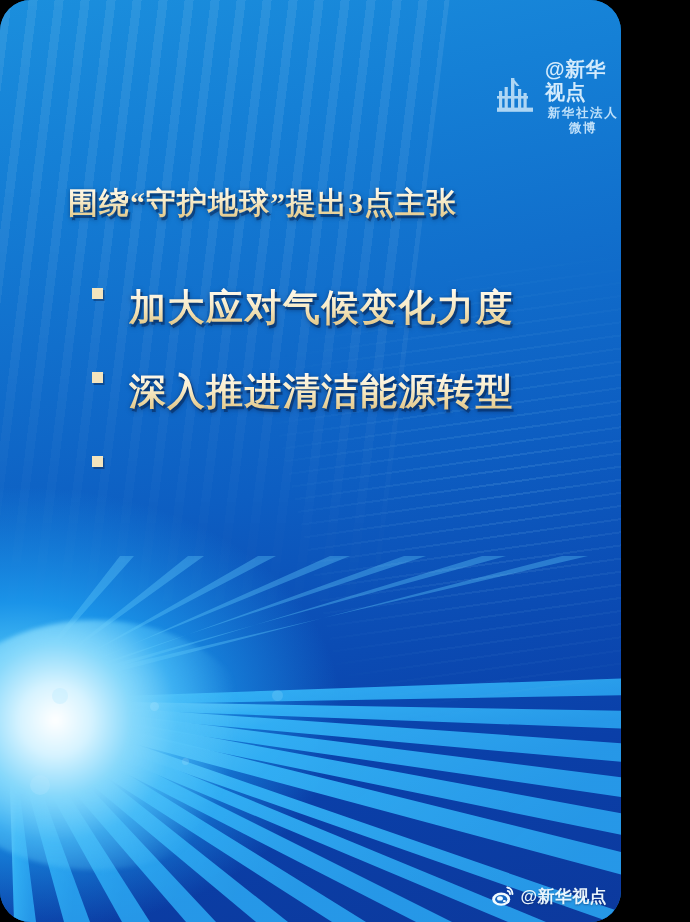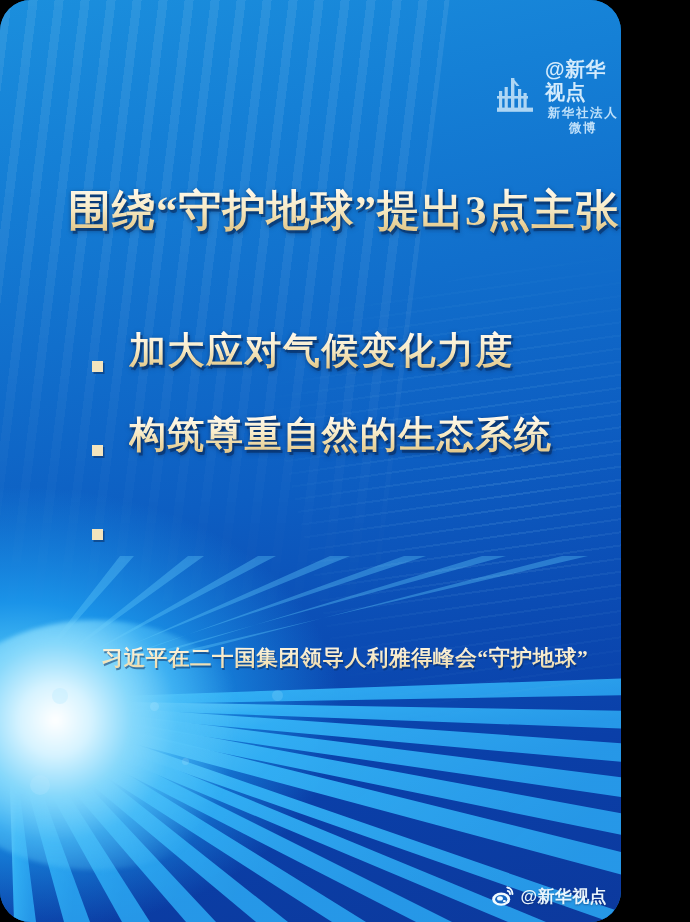--- a/index.html
+++ b/index.html
@@ -133,21 +133,21 @@
     line-height: 1.2;
     margin-top: 2px;
     text-align: center;
   }
 
   
   .headline {
     position: absolute;
     left: 68px;
     top: 186px;
-    font-size: 43px;
+    font-size: 30px;
     font-weight: bold;
     line-height: 1.15;
     letter-spacing: 1px;
     color: #f7e9c4;
     background: linear-gradient(180deg, #fffaf0 0%, #f8ecca 42%, #e9d29a 78%, #dcbf80 100%);
     -webkit-background-clip: text;
     background-clip: text;
     -webkit-text-fill-color: transparent;
     filter: drop-shadow(2px 3px 0px rgba(8,40,90,0.55)) drop-shadow(0 1px 2px rgba(4,28,70,0.5));
     white-space: nowrap;
@@ -155,21 +155,21 @@
 
   
   .bullets {
     position: absolute;
     left: 92px;
     top: 288px;
     width: 560px;
   }
   .bullet-row {
     display: flex;
-    align-items: flex-end;
+    align-items: flex-start;
     height: 84px;
   }
   .bullet-marker {
     width: 11px;
     height: 11px;
     flex: 0 0 auto;
     background: #f3e4bd;
     box-shadow: 1.5px 2px 0 rgba(8,40,90,0.5);
     margin-right: 26px;
   }
@@ -318,29 +318,28 @@
 
   <div class="headline">围绕“守护地球”提出3点主张</div>
 
   <div class="bullets">
     <div class="bullet-row">
       <span class="bullet-marker"></span>
       <span class="bullet-text">加大应对气候变化力度</span>
     </div>
     <div class="bullet-row">
       <span class="bullet-marker"></span>
-      <span class="bullet-text">构筑尊重自然的生态系统</span>
+      <span class="bullet-text">深入推进清洁能源转型</span>
     </div>
     <div class="bullet-row">
       <span class="bullet-marker"></span>
     </div>
   </div>
 
   <div class="caption">
-    <span class="caption-line">习近平在二十国集团领导人利雅得峰会“守护地球”</span>
   </div>
 
   <div class="footer-mark">
     <span class="weibo-icon">
       <svg viewBox="0 0 24 24" width="24" height="24" xmlns="http://www.w3.org/2000/svg">
         <ellipse cx="10.2" cy="15.2" rx="9" ry="6.6" fill="#f2fbff"></ellipse>
         <ellipse cx="10.2" cy="15.2" rx="6.1" ry="4.3" fill="#1668c4"></ellipse>
         <ellipse cx="9.0" cy="14.4" rx="2.9" ry="2.2" fill="#f2fbff"></ellipse>
         <ellipse cx="13.4" cy="17.1" rx="1.5" ry="1.2" fill="#f2fbff"></ellipse>
         <path d="M16.3 3.4 a6.4 6.4 0 0 1 5.1 6.6" stroke="#f2fbff" stroke-width="2" fill="none" stroke-linecap="round"></path>

